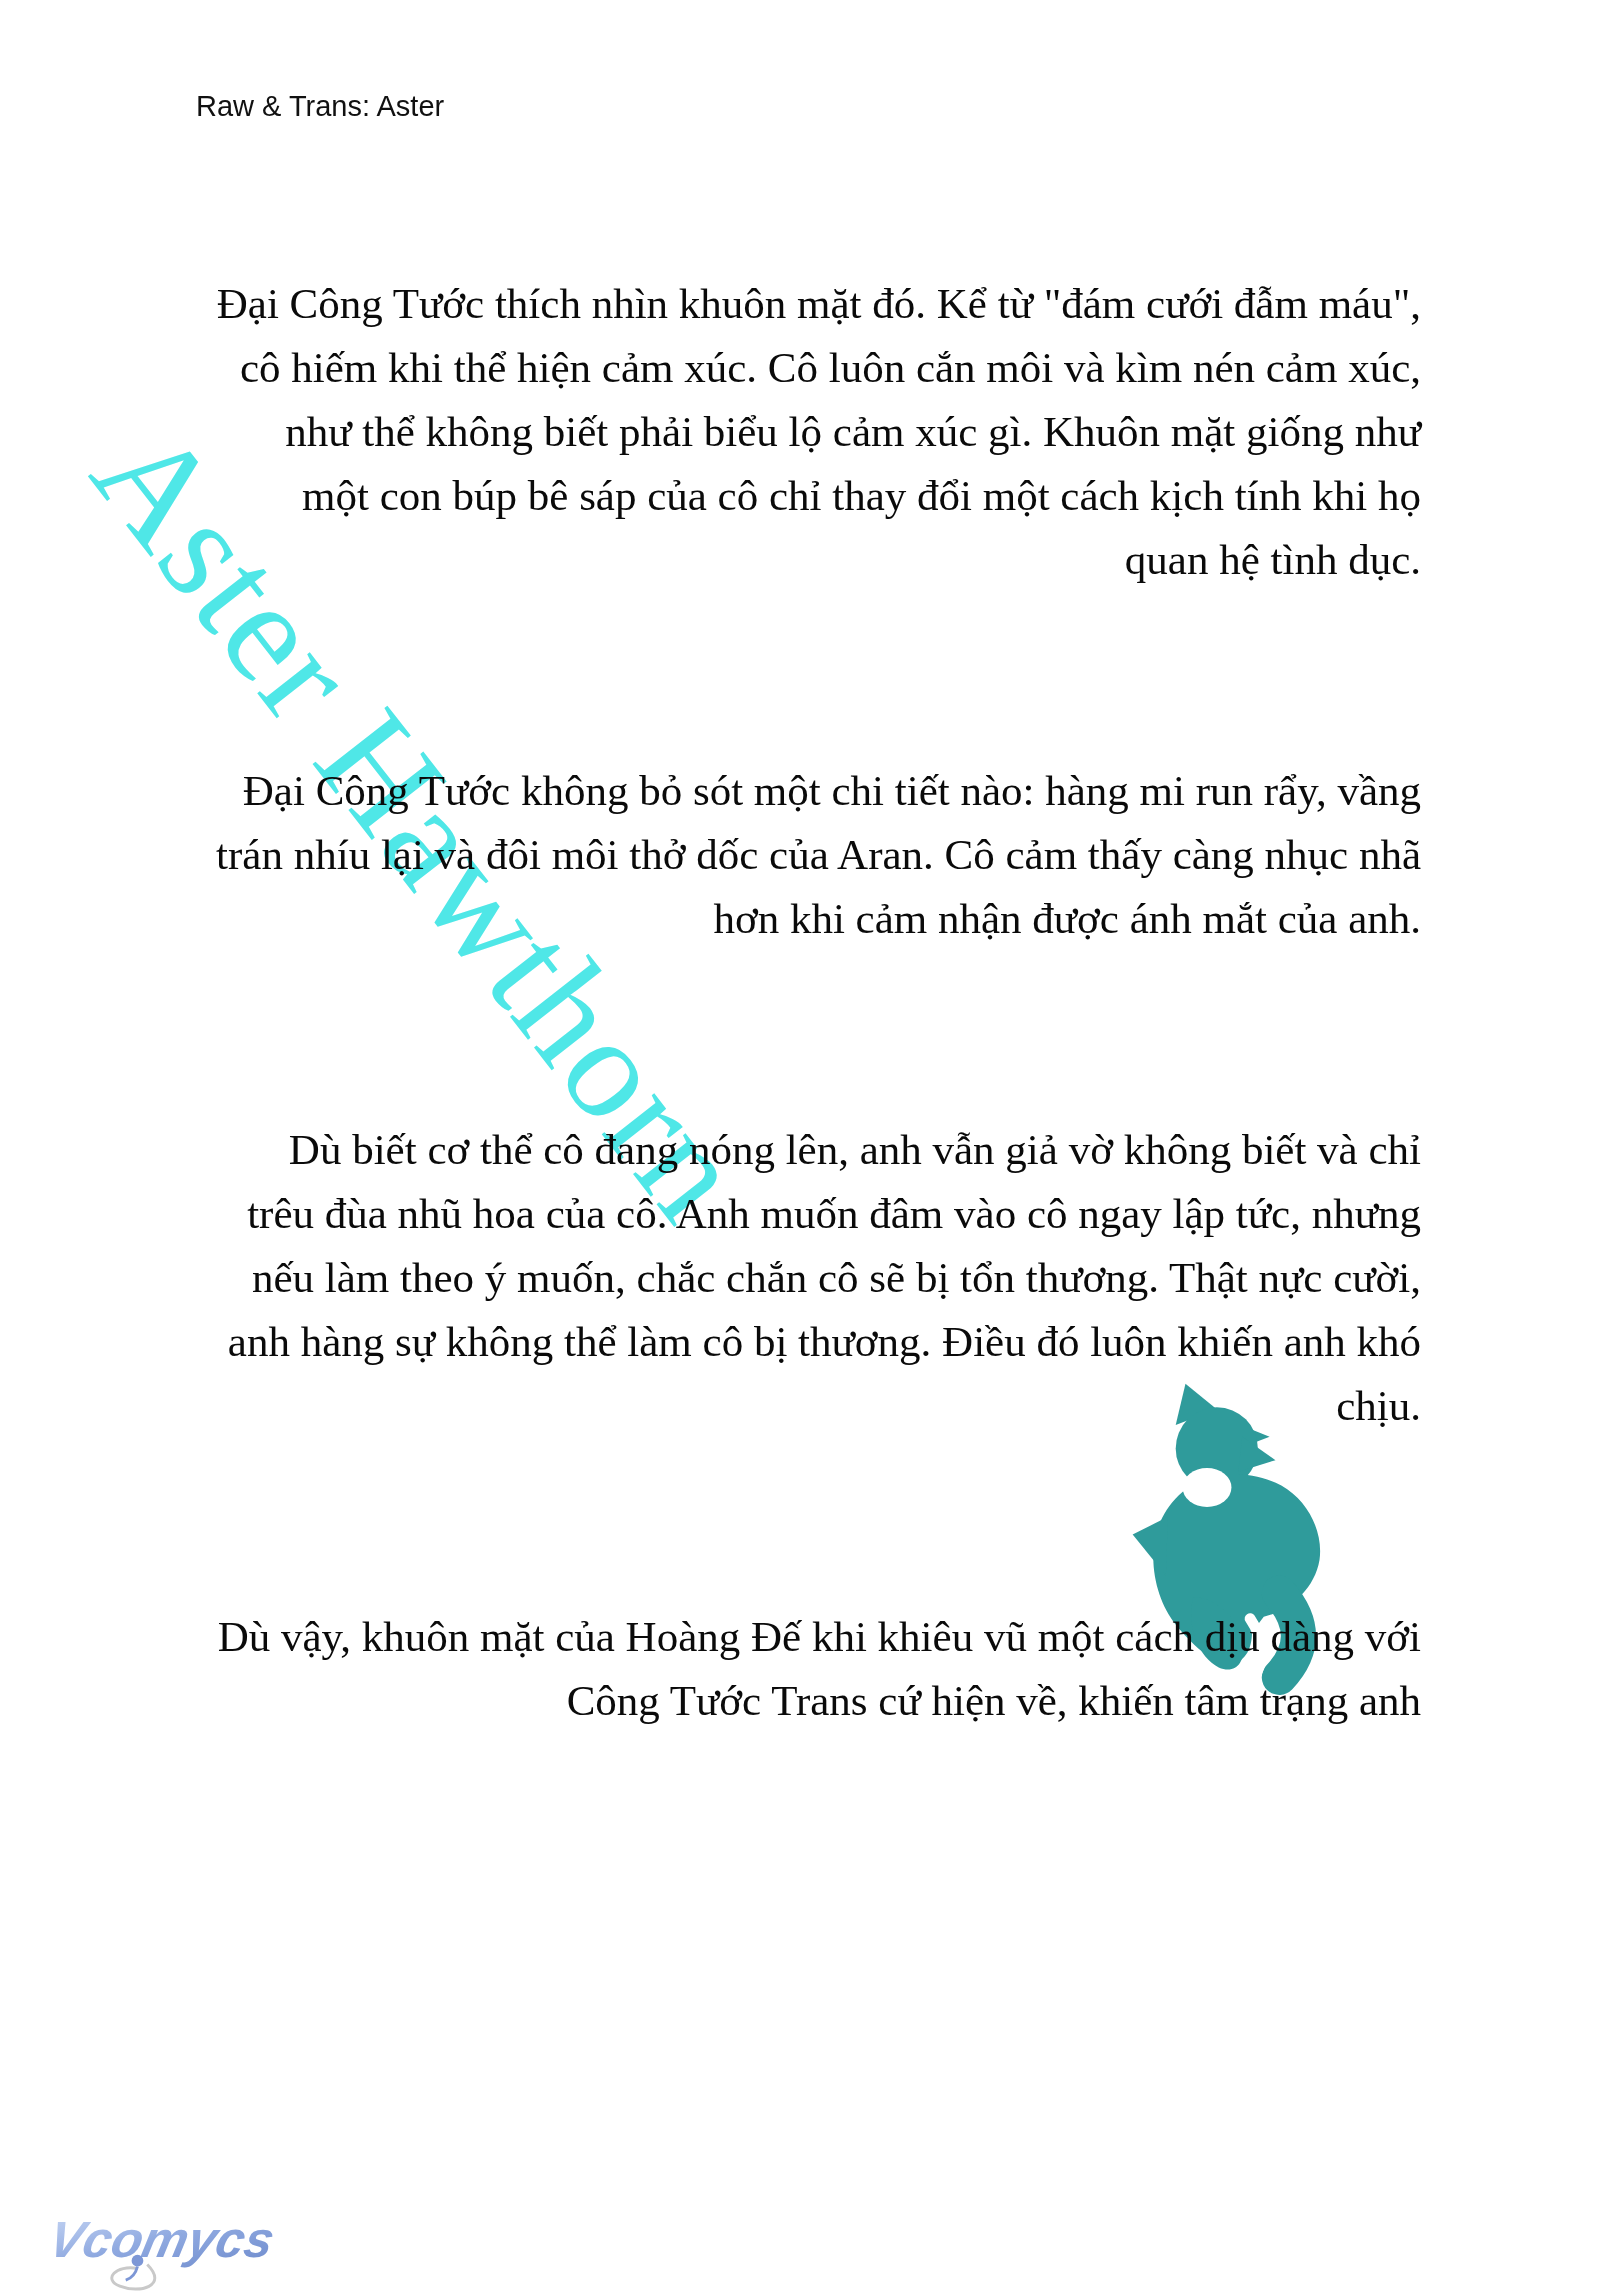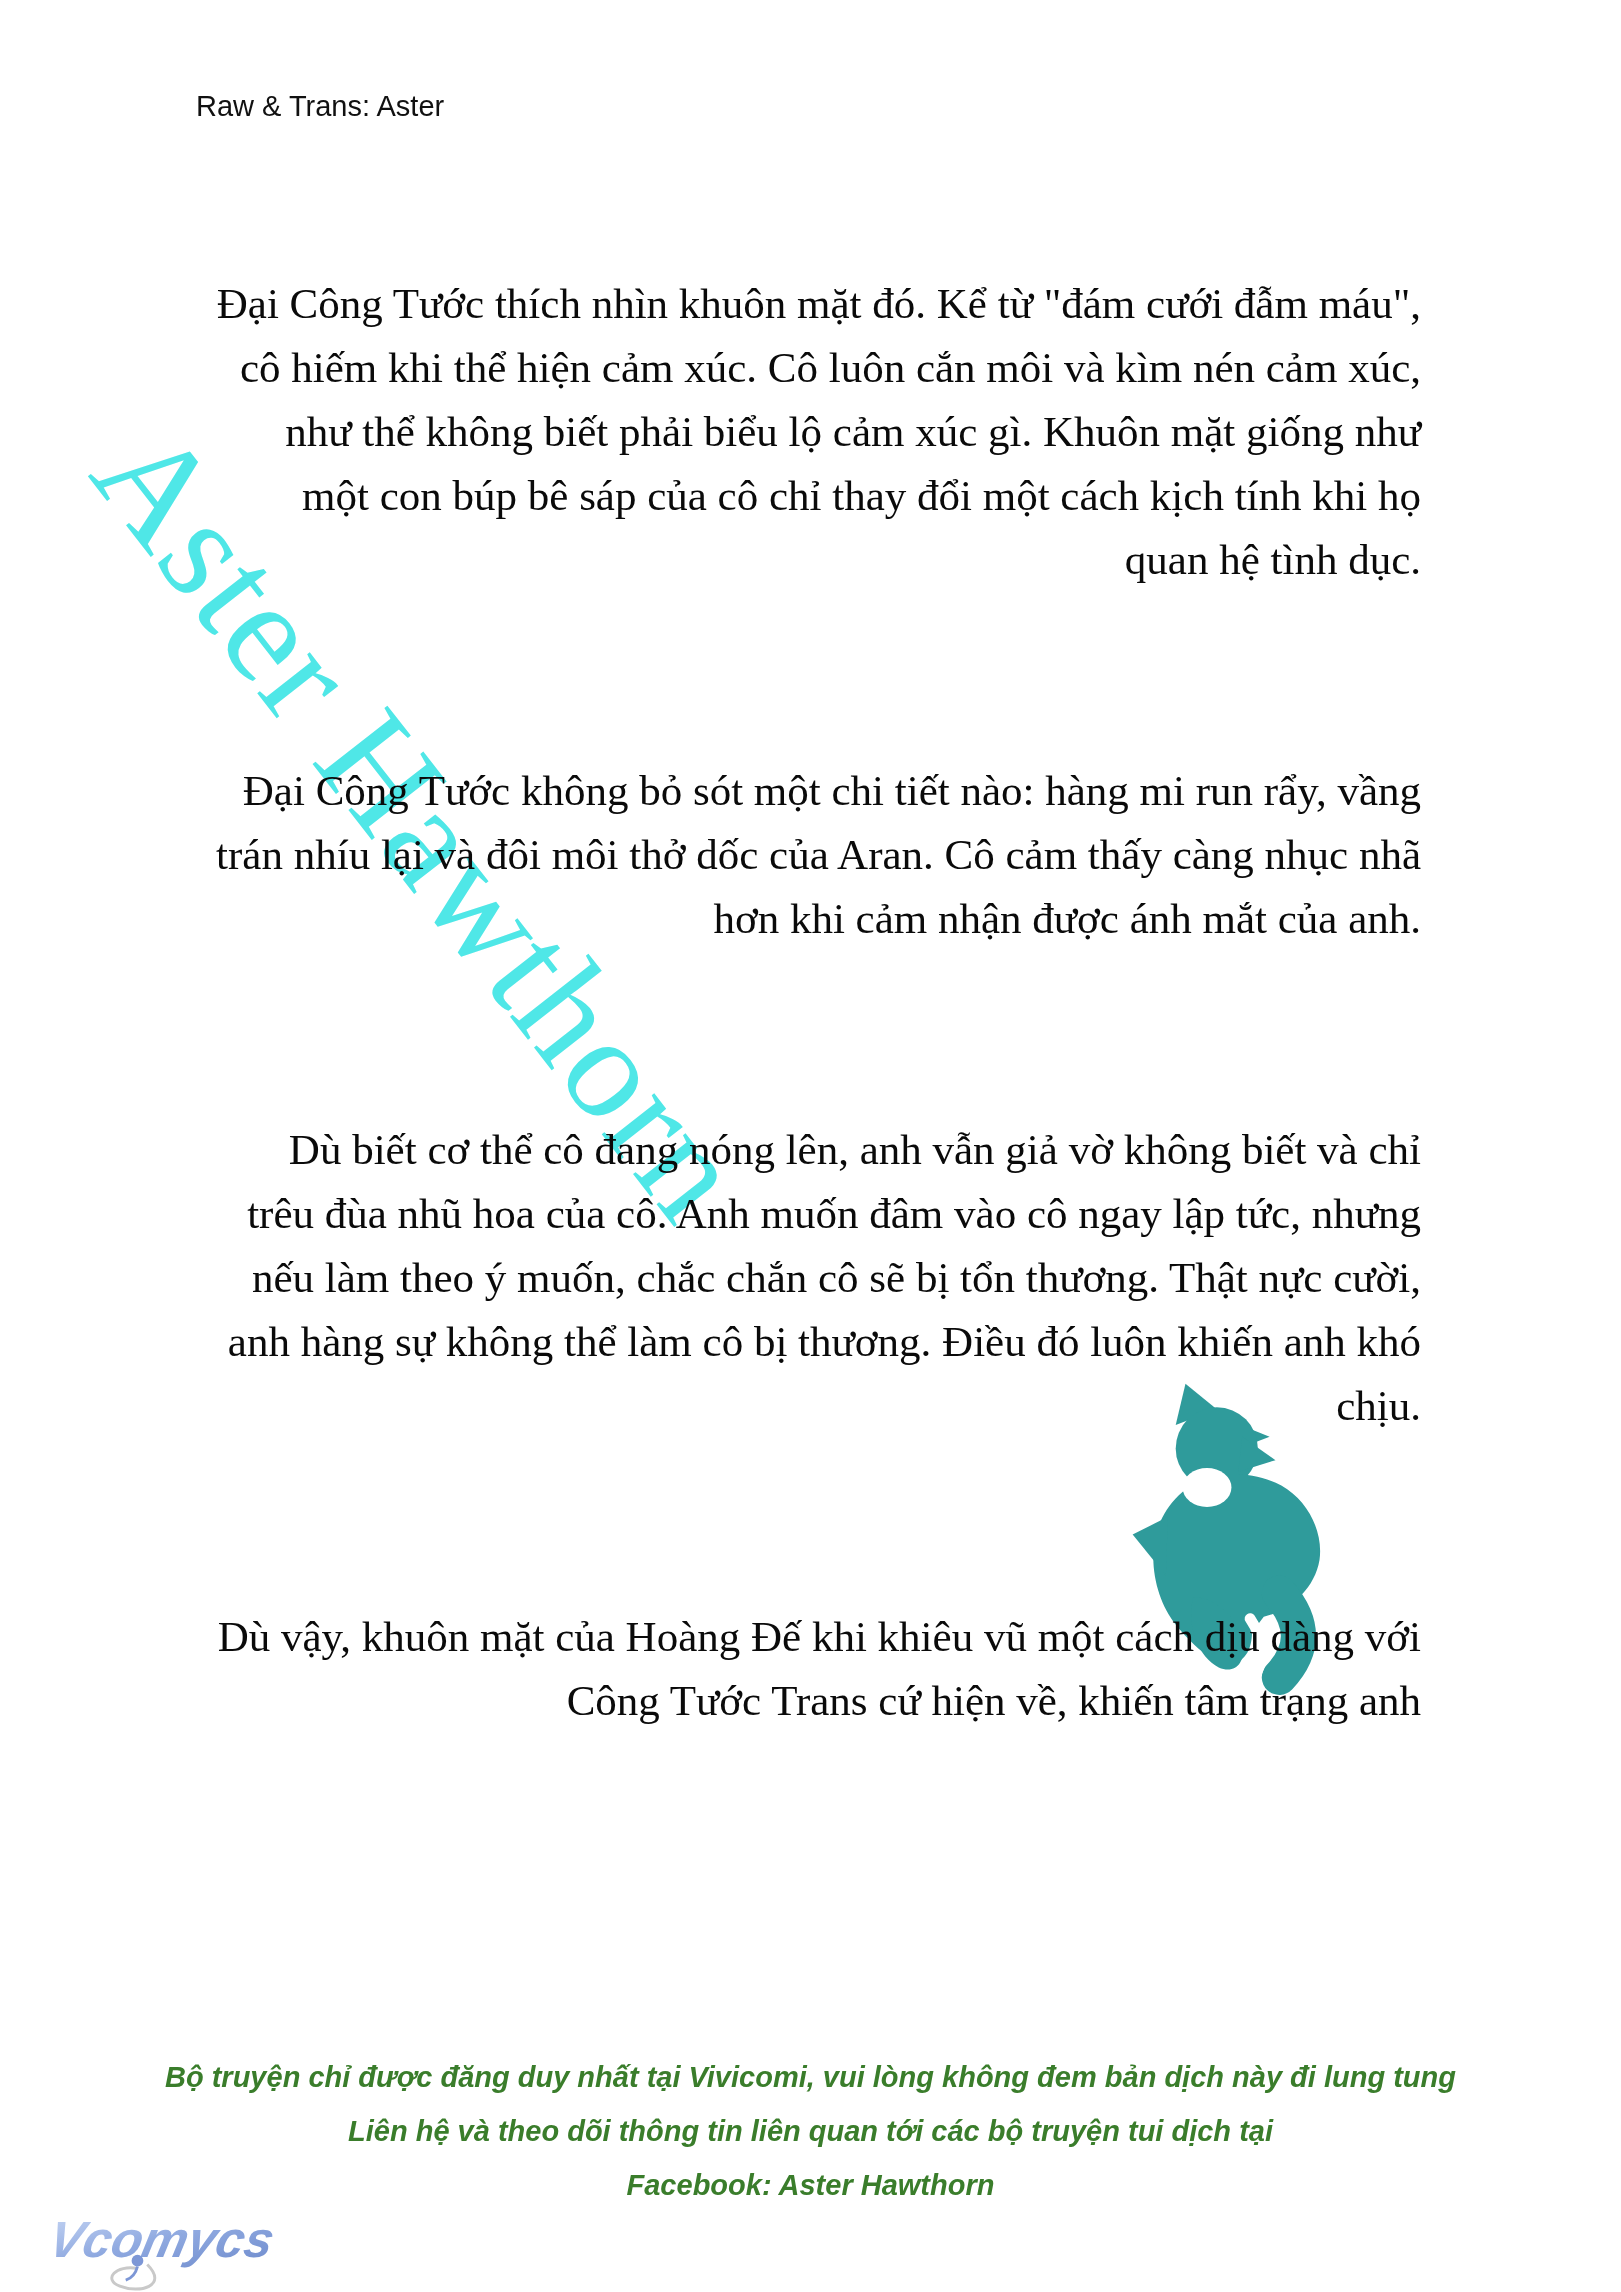--- a/index.html
+++ b/index.html
@@ -121,25 +121,20 @@
     <path d="M136,252 C 152,276 152,294 138,316" fill="none" stroke="#ffffff" stroke-width="11" stroke-linecap="round"></path>
   </svg>
 
   <div class="body-text">
     <p>Đại Công Tước thích nhìn khuôn mặt đó. Kể từ "đám cưới đẫm máu", cô hiếm khi thể hiện cảm xúc. Cô luôn cắn môi và kìm nén cảm xúc, như thể không biết phải biểu lộ cảm xúc gì. Khuôn mặt giống như một con búp bê sáp của cô chỉ thay đổi một cách kịch tính khi họ quan hệ tình dục.</p>
     <p>Đại Công Tước không bỏ sót một chi tiết nào: hàng mi run rẩy, vầng trán nhíu lại và đôi môi thở dốc của Aran. Cô cảm thấy càng nhục nhã hơn khi cảm nhận được ánh mắt của anh.</p>
     <p>Dù biết cơ thể cô đang nóng lên, anh vẫn giả vờ không biết và chỉ trêu đùa nhũ hoa của cô. Anh muốn đâm vào cô ngay lập tức, nhưng nếu làm theo ý muốn, chắc chắn cô sẽ bị tổn thương. Thật nực cười, anh hàng sự không thể làm cô bị thương. Điều đó luôn khiến anh khó chịu.</p>
     <p>Dù vậy, khuôn mặt của Hoàng Đế khi khiêu vũ một cách dịu dàng với Công Tước Trans cứ hiện về, khiến tâm trạng anh</p>
   </div>
 
-  <div class="footer-notice">
-    <div class="fline">Bộ truyện chỉ được đăng duy nhất tại Vivicomi, vui lòng không đem bản dịch này đi lung tung</div>
-    <div class="fline">Liên hệ và theo dõi thông tin liên quan tới các bộ truyện tui dịch tại</div>
-    <div class="fline">Facebook: Aster Hawthorn</div>
-  </div>
 
   <svg class="logo-svg" width="274" height="97" viewBox="0 0 280 99" aria-hidden="true">
     <defs>
       <linearGradient id="logoGrad" x1="0" y1="0" x2="1" y2="1">
         <stop offset="0" stop-color="#c6d6f4"></stop>
         <stop offset="0.5" stop-color="#8fa9e0"></stop>
         <stop offset="1" stop-color="#6f8ccd"></stop>
       </linearGradient>
     </defs>
 

